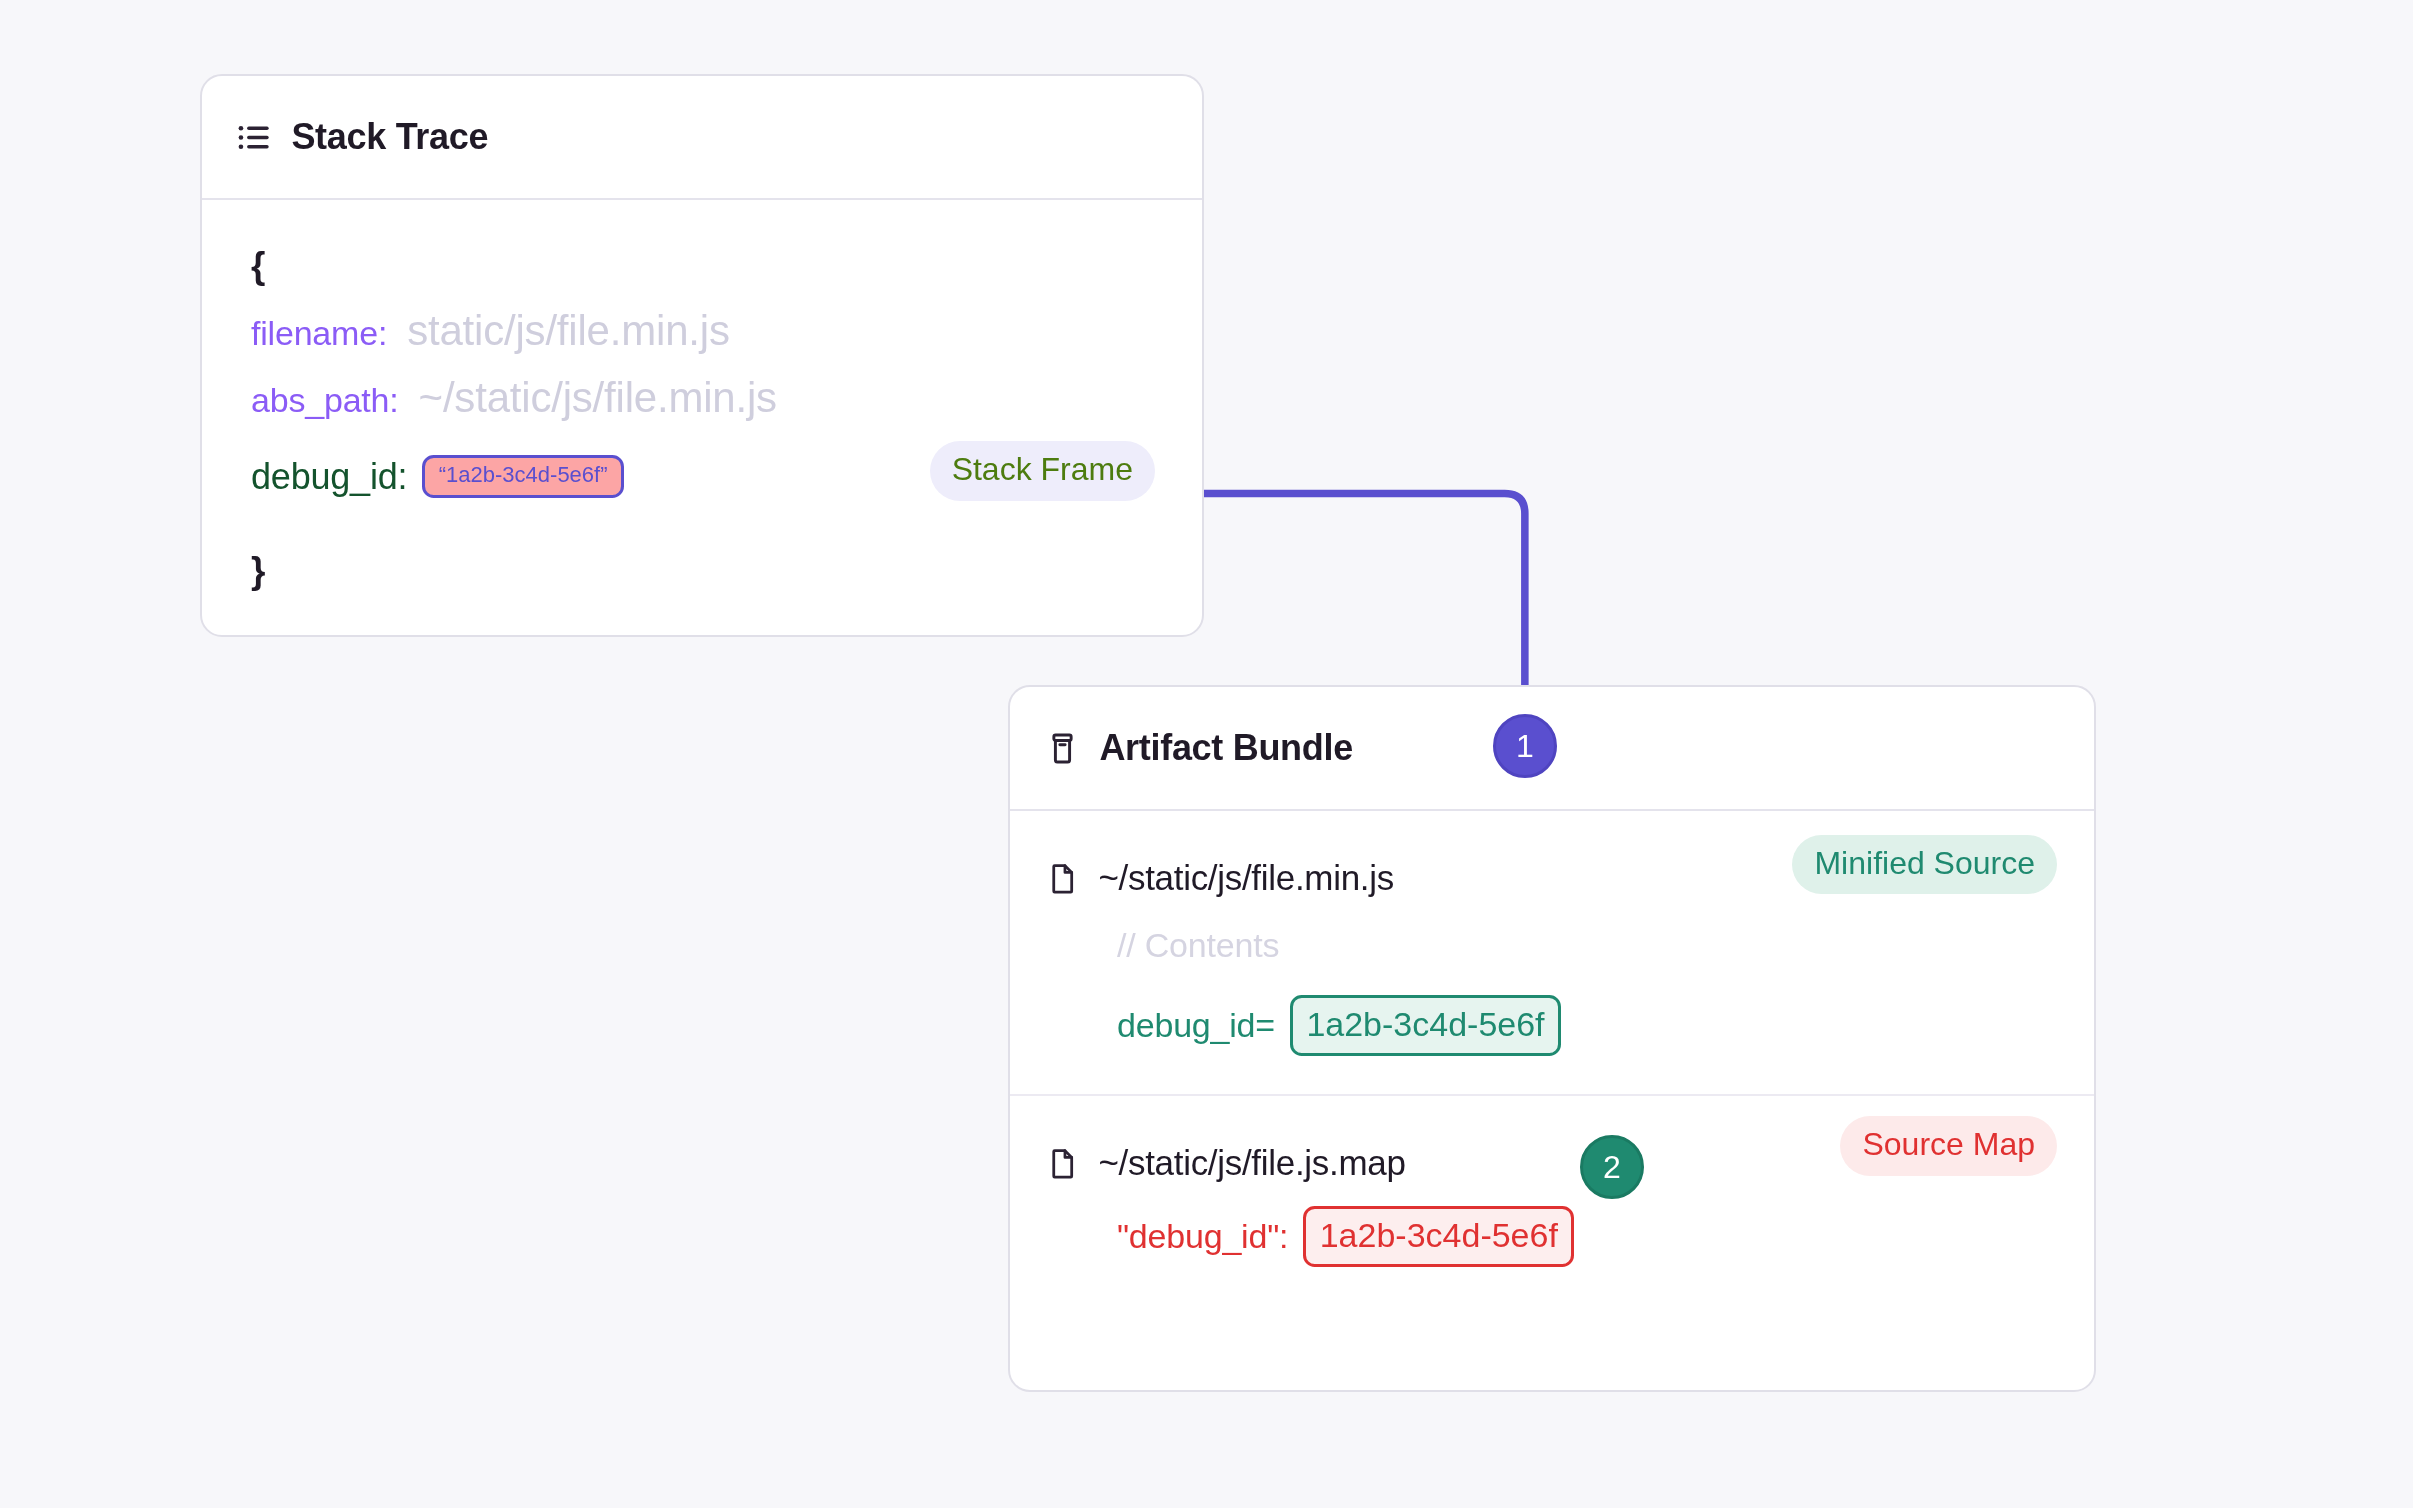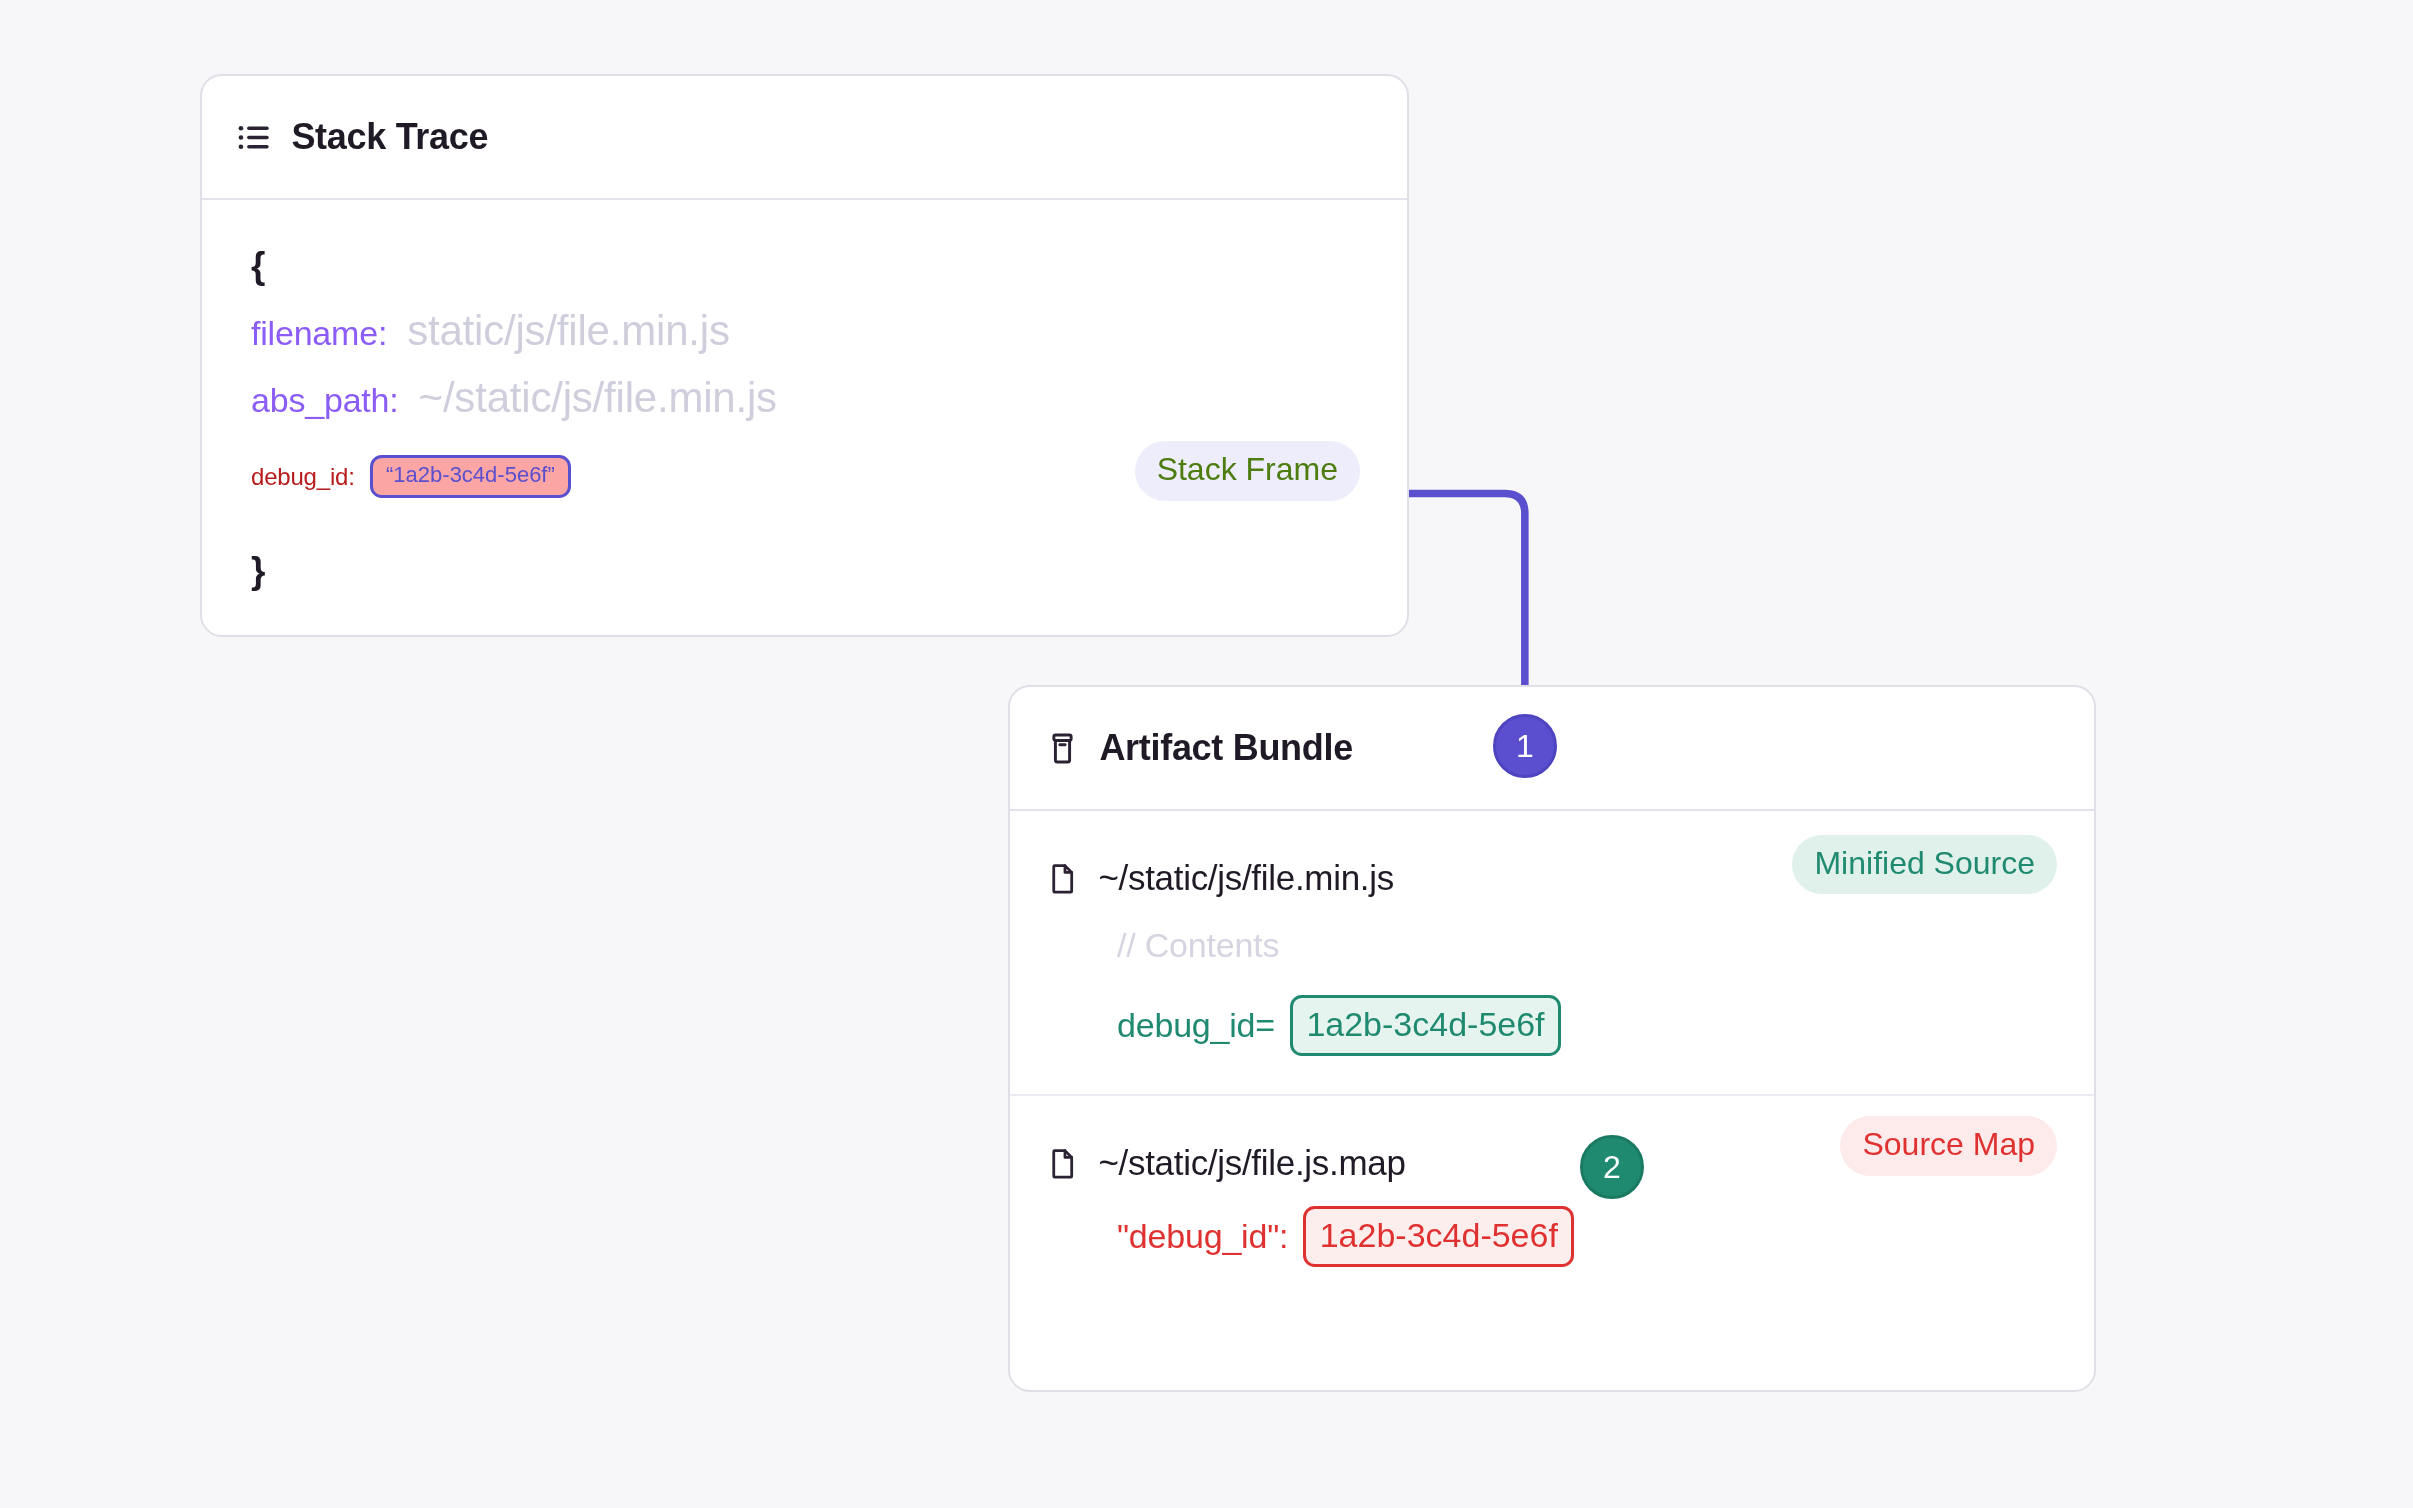--- a/index.html
+++ b/index.html
@@ -32,37 +32,37 @@
   .card-title{
     font-size:36px;
     font-weight:bold;
     color:#201a27;
     letter-spacing:-0.3px;
     white-space:nowrap;
   }
   .card-body{position:relative;padding:0;}
 
   
-  #stack-trace-card{left:200px;top:74px;width:1209px;height:563px;}
+  #stack-trace-card{left:200px;top:74px;width:1004px;height:563px;}
   #stack-trace-card .card-body{padding:35px 0 0 0;}
 
   .code-line{
     display:flex;align-items:center;
     font-size:34px;
     line-height:1;
     white-space:nowrap;
     height:67px;
   }
   .brace{
     color:#201a27;font-weight:bold;font-size:37px;
     padding-left:49px;height:62px;display:flex;align-items:center;
   }
   .kv-key{color:#8b5cf6;font-size:34px;letter-spacing:-0.2px;}
   .kv-val{color:#cfcedd;font-size:42px;letter-spacing:-0.2px;margin-left:20px;}
-  .kv-key-strong{color:#b91c1c;font-size:24px;letter-spacing:-0.2px;}
+  .kv-key-strong{color:#14532d;font-size:36px;letter-spacing:-0.2px;}
 
   .pill-purple{
     display:inline-flex;align-items:center;justify-content:center;
     border:3.4px solid #5a4fcf;
     background:#fca5a5;
     color:#5a4fcf;
     border-radius:11.7px;
     padding:6.7px 13.4px 9.2px 13.4px;
     font-size:22px;
     margin-left:15px;

